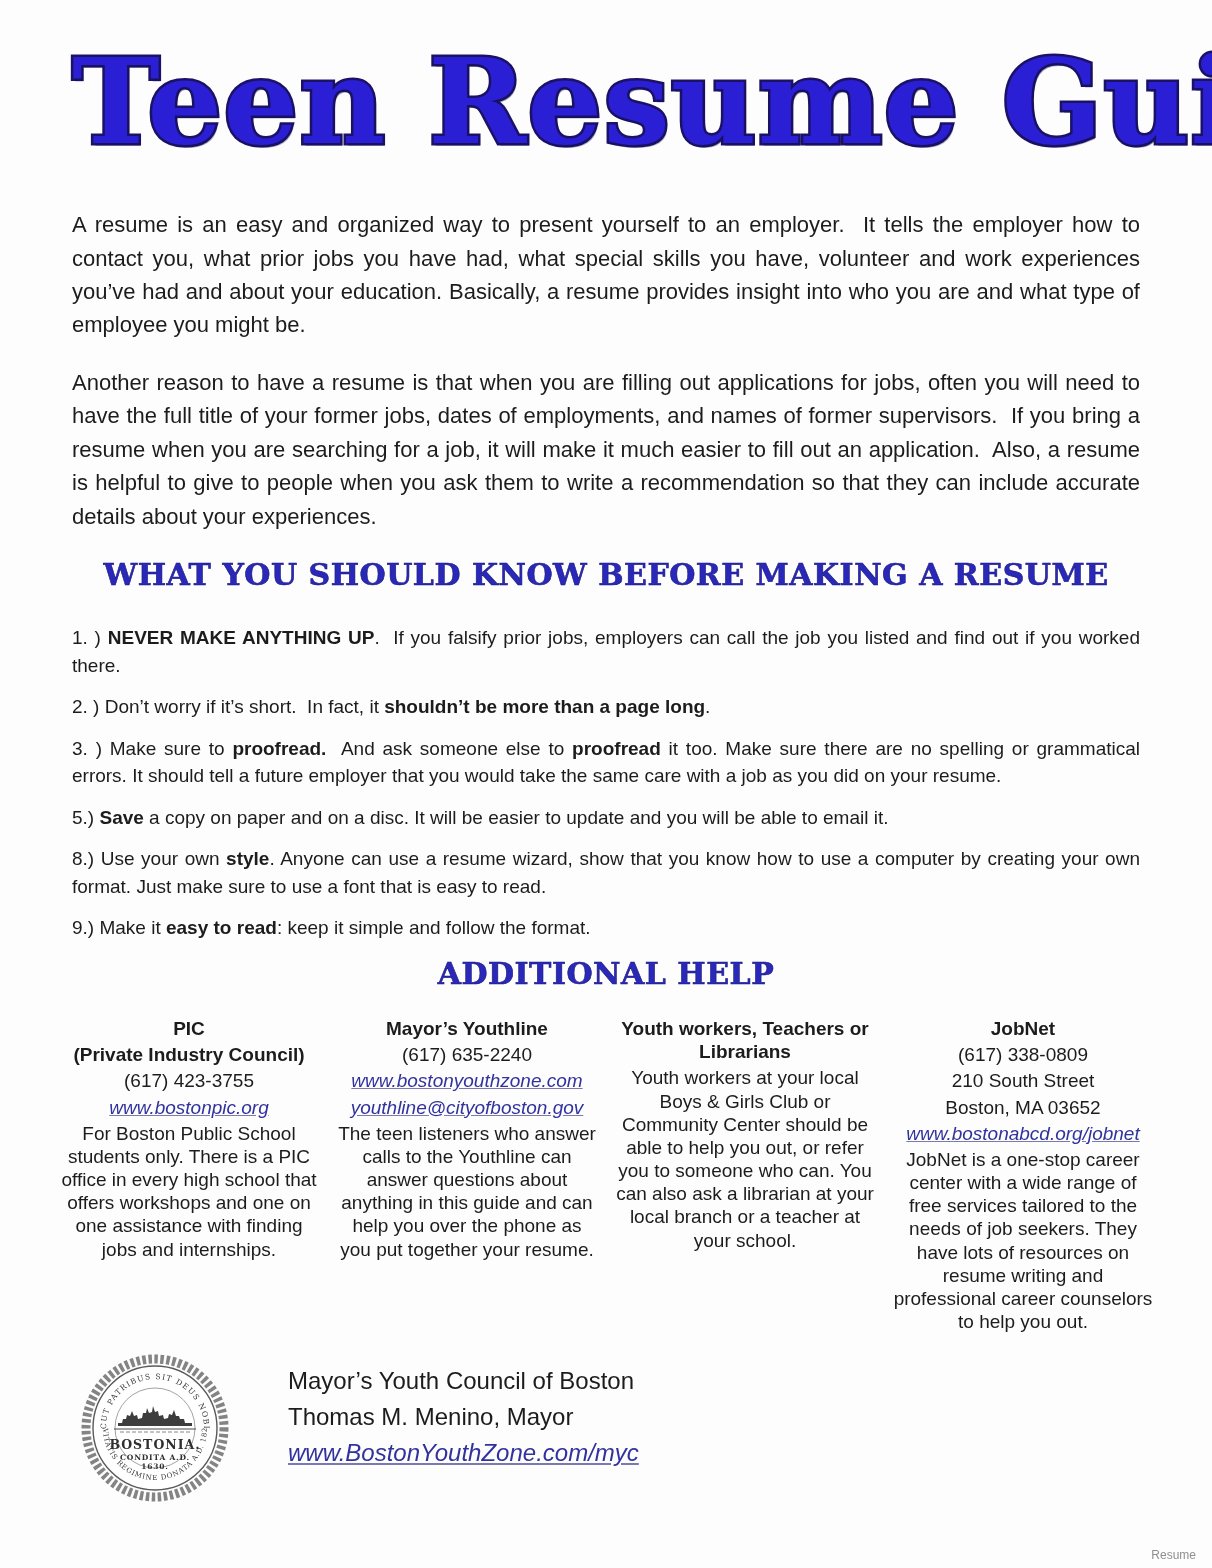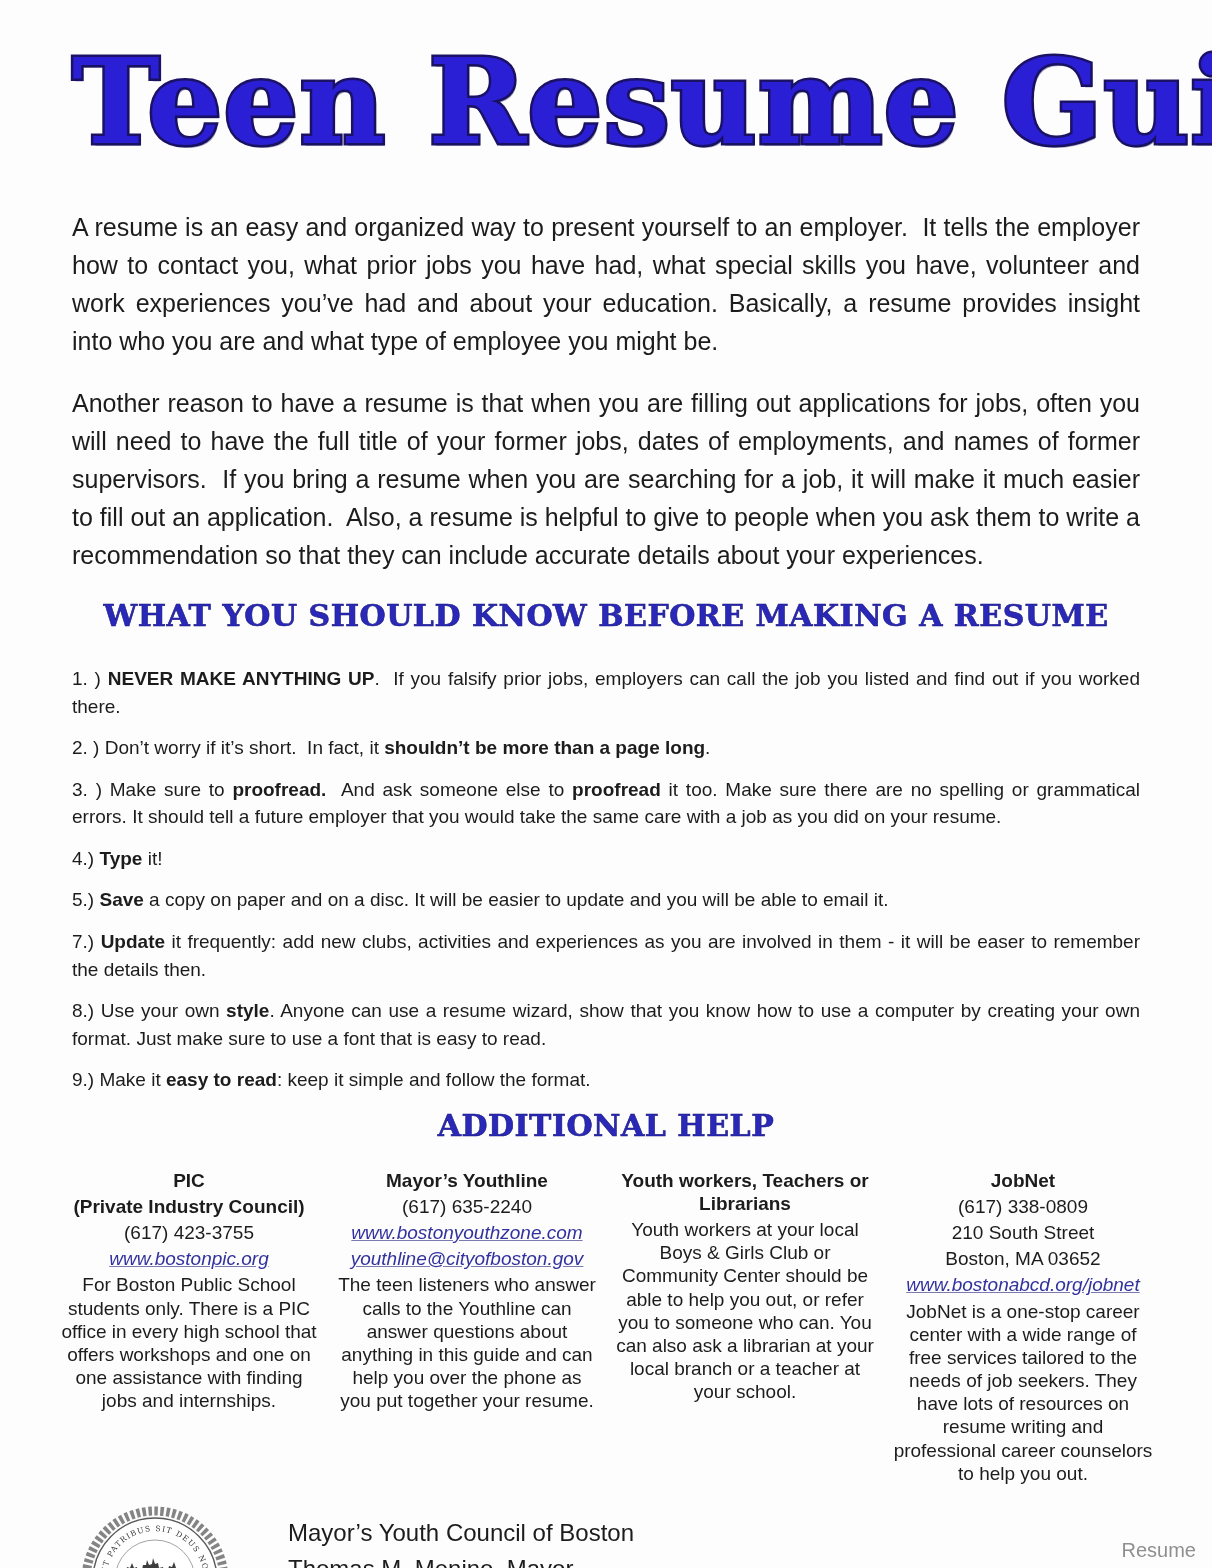--- a/index.html
+++ b/index.html
@@ -24,21 +24,21 @@
     text-align: center;
     white-space: nowrap;
     color: #2a1fd4;
     -webkit-text-stroke: 5px #1b1266;
     paint-order: stroke fill;
     text-shadow: 2px 3px 0 rgba(20,16,90,0.35);
     margin-bottom: 40px;
     letter-spacing: 1px;
   }
   .intro {
-    font-size: 25px;
+    font-size: 22px;
     line-height: 1.52;
     text-align: justify;
     white-space: pre-wrap;
     margin-bottom: 24px;
   }
   .section-heading {
     font-family: "DejaVu Serif", serif;
     text-align: center;
     font-weight: bold;
     font-size: 30px;
@@ -81,44 +81,42 @@
   }
   .seal { flex: 0 0 auto; }
   .footer-text {
     padding-top: 10px;
     font-size: 24px;
     line-height: 1.5;
   }
   .corner-label {
     position: absolute;
     right: 16px; bottom: 6px;
-    font-size: 20px;
+    font-size: 12px;
     color: #8f8f8f;
     margin-top: 8px;
   }
 </style>
 </head>
 <body>
 
 <div class="page">
 
   <h1 class="main-title">Teen Resume Guide</h1>
 
   <p class="intro">A resume is an easy and organized way to present yourself to an employer.  It tells the employer how to contact you, what prior jobs you have had, what special skills you have, volunteer and work experiences you’ve had and about your education. Basically, a resume provides insight into who you are and what type of employee you might be.</p>
   <p class="intro">Another reason to have a resume is that when you are filling out applications for jobs, often you will need to have the full title of your former jobs, dates of employments, and names of former supervisors.  If you bring a resume when you are searching for a job, it will make it much easier to fill out an application.  Also, a resume is helpful to give to people when you ask them to write a recommendation so that they can include accurate details about your experiences.</p>
 
   <h2 class="section-heading heading-know">WHAT YOU SHOULD KNOW BEFORE MAKING A RESUME</h2>
 
   <div class="tips">
     <p class="tip"><span>1. ) </span><b>NEVER MAKE ANYTHING UP</b><span>.  If you falsify prior jobs, employers can call the job you listed and find out if you worked there.</span></p>
     <p class="tip"><span>2. ) Don’t worry if it’s short.  In fact, it </span><b>shouldn’t be more than a page long</b><span>.</span></p>
     <p class="tip"><span>3. ) Make sure to </span><b>proofread.</b><span>  And ask someone else to </span><b>proofread</b><span> it too. Make sure there are no spelling or grammatical errors. It should tell a future employer that you would take the same care with a job as you did on your resume.</span></p>
-    <p class="tip"><span>4.) </span><b>Type</b><span> it!</span></p>
     <p class="tip"><span>5.) </span><b>Save</b><span> a copy on paper and on a disc. It will be easier to update and you will be able to email it.</span></p>
-    <p class="tip"><span>7.) </span><b>Update</b><span> it frequently: add new clubs, activities and experiences as you are involved in them - it will be easer to remember the details then.</span></p>
     <p class="tip"><span>8.) Use your own </span><b>style</b><span>. Anyone can use a resume wizard, show that you know how to use a computer by creating your own format. Just make sure to use a font that is easy to read.</span></p>
     <p class="tip"><span>9.) Make it </span><b>easy to read</b><span>: keep it simple and follow the format.</span></p>
   </div>
 
   <h2 class="section-heading heading-help">ADDITIONAL HELP</h2>
 
   <div class="columns">
 
     <div class="col">
       <div class="col-title">PIC</div>

